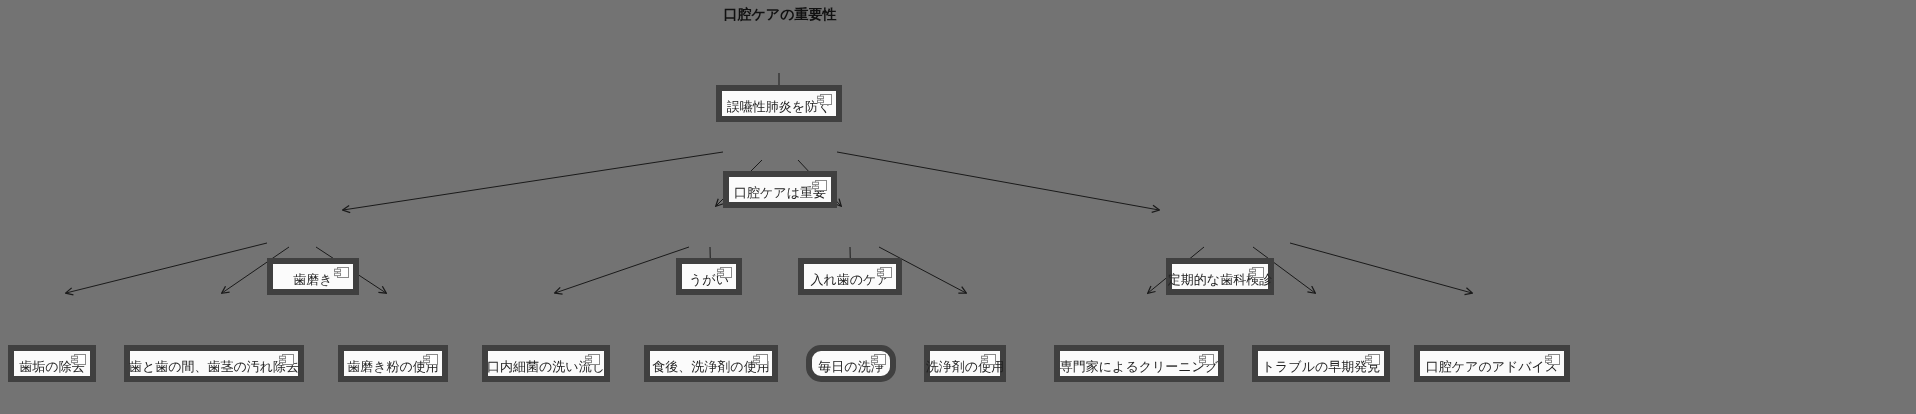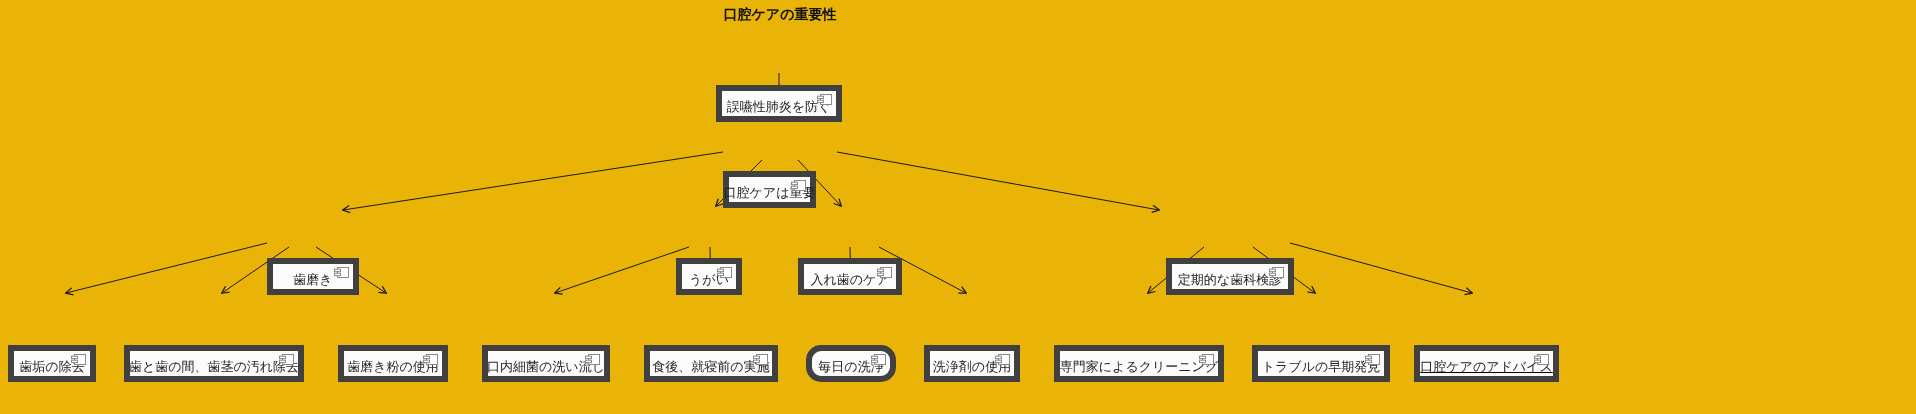--- a/index.html
+++ b/index.html
@@ -5,21 +5,21 @@
   html, body {
     margin: 0;
     padding: 0;
     background: #ffffff;
     font-family: "Liberation Sans", "DejaVu Sans", sans-serif;
   }
   #canvas {
     position: relative;
     width: 1916px;
     height: 414px;
-    background: #eab308;
+    background: #737373;
     overflow: hidden;
   }
   #edges {
     position: absolute;
     left: 0; top: 0;
     width: 1916px;
     height: 414px;
     pointer-events: none;
   }
   .diagram-title {
@@ -90,21 +90,21 @@
 
   <div class="node" style="left:716px; top:37px;  width:126px;">
     <span class="card-icon"><svg width="15" height="11" viewBox="0 0 15 11">
           <rect x="3.5" y="0.5" width="11" height="10" fill="#ffffff" stroke="#8a8a8a"></rect>
           <rect x="0.5" y="2.2" width="6" height="2.4" fill="#ffffff" stroke="#8a8a8a"></rect>
           <rect x="0.5" y="6.2" width="6" height="2.4" fill="#ffffff" stroke="#8a8a8a"></rect>
         </svg></span>
     <span class="node-label">誤嚥性肺炎を防ぐ</span>
   </div>
 
-  <div class="node" style="left:723px; top:123px; width:93px;">
+  <div class="node" style="left:723px; top:123px; width:114px;">
     <span class="card-icon"><svg width="15" height="11" viewBox="0 0 15 11">
           <rect x="3.5" y="0.5" width="11" height="10" fill="#ffffff" stroke="#8a8a8a"></rect>
           <rect x="0.5" y="2.2" width="6" height="2.4" fill="#ffffff" stroke="#8a8a8a"></rect>
           <rect x="0.5" y="6.2" width="6" height="2.4" fill="#ffffff" stroke="#8a8a8a"></rect>
         </svg></span>
     <span class="node-label">口腔ケアは重要</span>
   </div>
 
   <div class="node" style="left:267px; top:210px; width:92px;">
     <span class="card-icon"><svg width="15" height="11" viewBox="0 0 15 11">
@@ -126,21 +126,21 @@
 
   <div class="node" style="left:798px; top:210px; width:104px;">
     <span class="card-icon"><svg width="15" height="11" viewBox="0 0 15 11">
           <rect x="3.5" y="0.5" width="11" height="10" fill="#ffffff" stroke="#8a8a8a"></rect>
           <rect x="0.5" y="2.2" width="6" height="2.4" fill="#ffffff" stroke="#8a8a8a"></rect>
           <rect x="0.5" y="6.2" width="6" height="2.4" fill="#ffffff" stroke="#8a8a8a"></rect>
         </svg></span>
     <span class="node-label">入れ歯のケア</span>
   </div>
 
-  <div class="node" style="left:1166px; top:210px; width:128px;align-items:flex-end;">
+  <div class="node" style="left:1166px; top:210px; width:108px;align-items:flex-end;">
     <span class="card-icon"><svg width="15" height="11" viewBox="0 0 15 11">
           <rect x="3.5" y="0.5" width="11" height="10" fill="#ffffff" stroke="#8a8a8a"></rect>
           <rect x="0.5" y="2.2" width="6" height="2.4" fill="#ffffff" stroke="#8a8a8a"></rect>
           <rect x="0.5" y="6.2" width="6" height="2.4" fill="#ffffff" stroke="#8a8a8a"></rect>
         </svg></span>
     <span class="node-label">定期的な歯科検診</span>
   </div>
 
   <div class="node" style="left:8px; top:297px; width:88px;">
     <span class="card-icon"><svg width="15" height="11" viewBox="0 0 15 11">
@@ -177,33 +177,33 @@
         </svg></span>
     <span class="node-label">歯磨き粉の使用</span>
   </div>
 
   <div class="node" style="left:644px; top:297px; width:134px;">
     <span class="card-icon"><svg width="15" height="11" viewBox="0 0 15 11">
           <rect x="3.5" y="0.5" width="11" height="10" fill="#ffffff" stroke="#8a8a8a"></rect>
           <rect x="0.5" y="2.2" width="6" height="2.4" fill="#ffffff" stroke="#8a8a8a"></rect>
           <rect x="0.5" y="6.2" width="6" height="2.4" fill="#ffffff" stroke="#8a8a8a"></rect>
         </svg></span>
-    <span class="node-label">食後、就寝前の実施</span>
+    <span class="node-label">食後、洗浄剤の使用</span>
   </div>
 
   <div class="node" style="left:806px; top:297px; width:90px;border-radius:15px;">
     <span class="card-icon"><svg width="15" height="11" viewBox="0 0 15 11">
           <rect x="3.5" y="0.5" width="11" height="10" fill="#ffffff" stroke="#8a8a8a"></rect>
           <rect x="0.5" y="2.2" width="6" height="2.4" fill="#ffffff" stroke="#8a8a8a"></rect>
           <rect x="0.5" y="6.2" width="6" height="2.4" fill="#ffffff" stroke="#8a8a8a"></rect>
         </svg></span>
     <span class="node-label">毎日の洗浄</span>
   </div>
 
-  <div class="node" style="left:924px; top:297px; width:96px;">
+  <div class="node" style="left:924px; top:297px; width:82px;">
     <span class="card-icon"><svg width="15" height="11" viewBox="0 0 15 11">
           <rect x="3.5" y="0.5" width="11" height="10" fill="#ffffff" stroke="#8a8a8a"></rect>
           <rect x="0.5" y="2.2" width="6" height="2.4" fill="#ffffff" stroke="#8a8a8a"></rect>
           <rect x="0.5" y="6.2" width="6" height="2.4" fill="#ffffff" stroke="#8a8a8a"></rect>
         </svg></span>
     <span class="node-label">洗浄剤の使用</span>
   </div>
 
   <div class="node" style="left:1054px; top:297px; width:170px;">
     <span class="card-icon"><svg width="15" height="11" viewBox="0 0 15 11">
@@ -216,21 +216,21 @@
 
   <div class="node" style="left:1252px; top:297px; width:138px;">
     <span class="card-icon"><svg width="15" height="11" viewBox="0 0 15 11">
           <rect x="3.5" y="0.5" width="11" height="10" fill="#ffffff" stroke="#8a8a8a"></rect>
           <rect x="0.5" y="2.2" width="6" height="2.4" fill="#ffffff" stroke="#8a8a8a"></rect>
           <rect x="0.5" y="6.2" width="6" height="2.4" fill="#ffffff" stroke="#8a8a8a"></rect>
         </svg></span>
     <span class="node-label">トラブルの早期発見</span>
   </div>
 
-  <div class="node" style="left:1414px; top:297px; width:145px;text-decoration:underline;">
+  <div class="node" style="left:1414px; top:297px; width:156px;">
     <span class="card-icon"><svg width="15" height="11" viewBox="0 0 15 11">
           <rect x="3.5" y="0.5" width="11" height="10" fill="#ffffff" stroke="#8a8a8a"></rect>
           <rect x="0.5" y="2.2" width="6" height="2.4" fill="#ffffff" stroke="#8a8a8a"></rect>
           <rect x="0.5" y="6.2" width="6" height="2.4" fill="#ffffff" stroke="#8a8a8a"></rect>
         </svg></span>
     <span class="node-label">口腔ケアのアドバイス</span>
   </div>
 
 </div>
 

